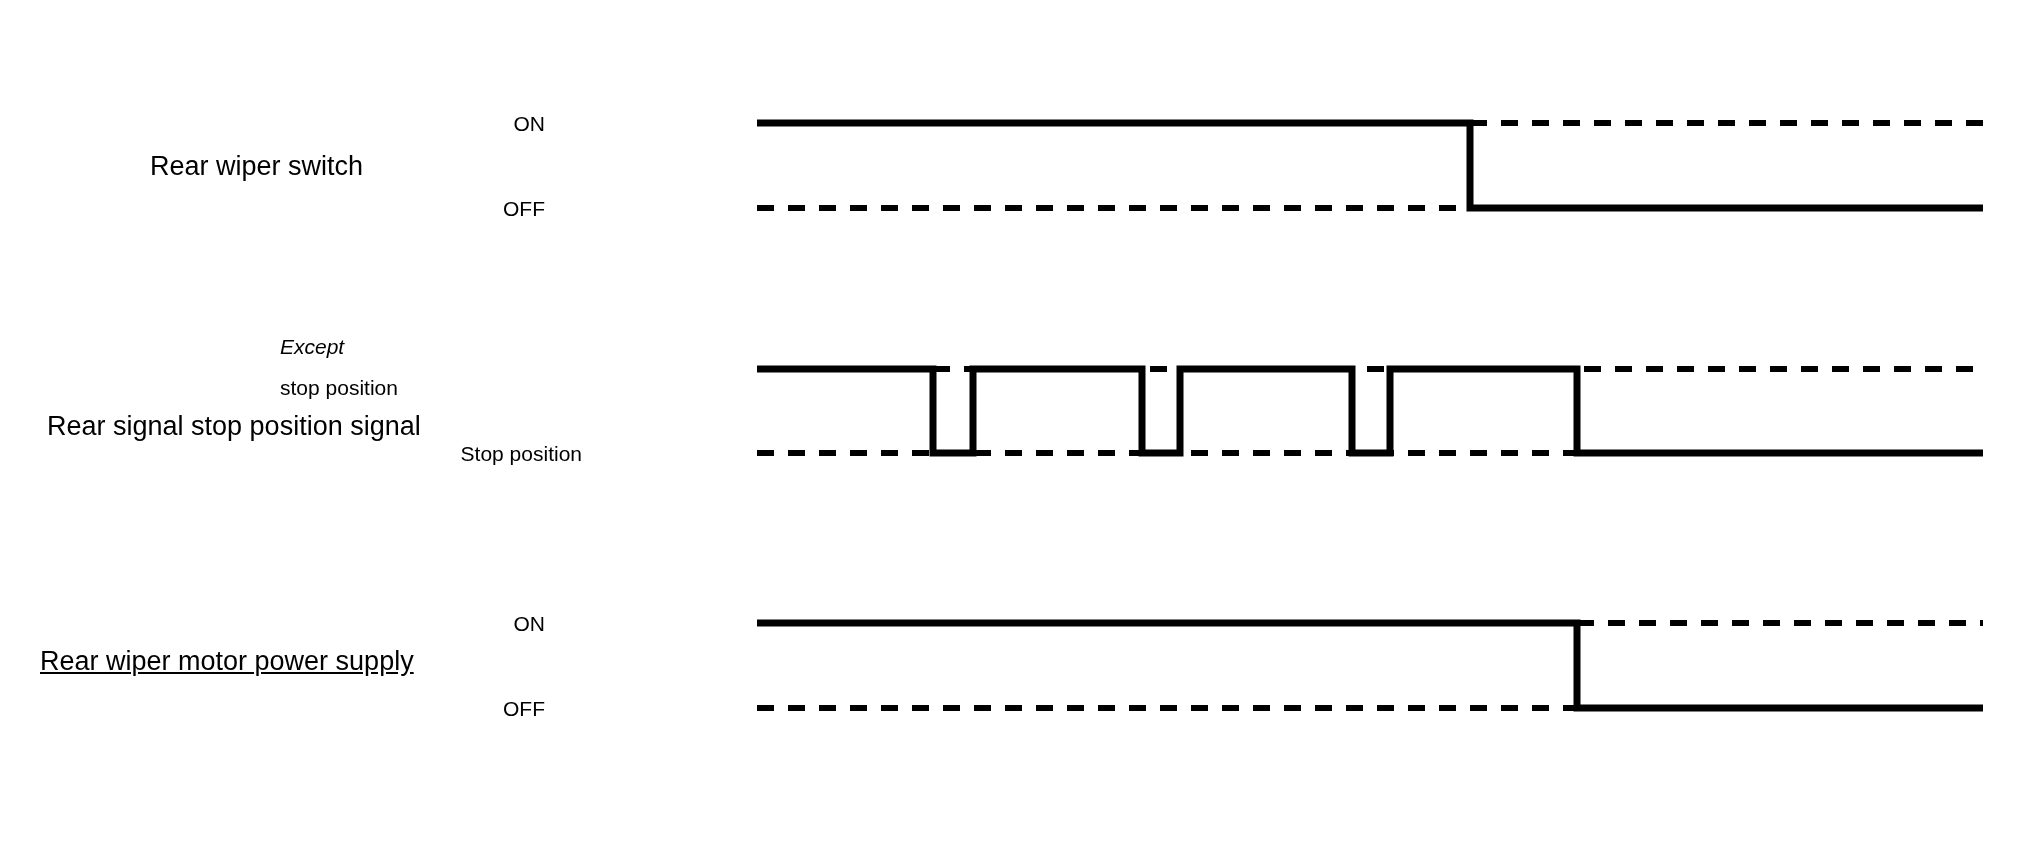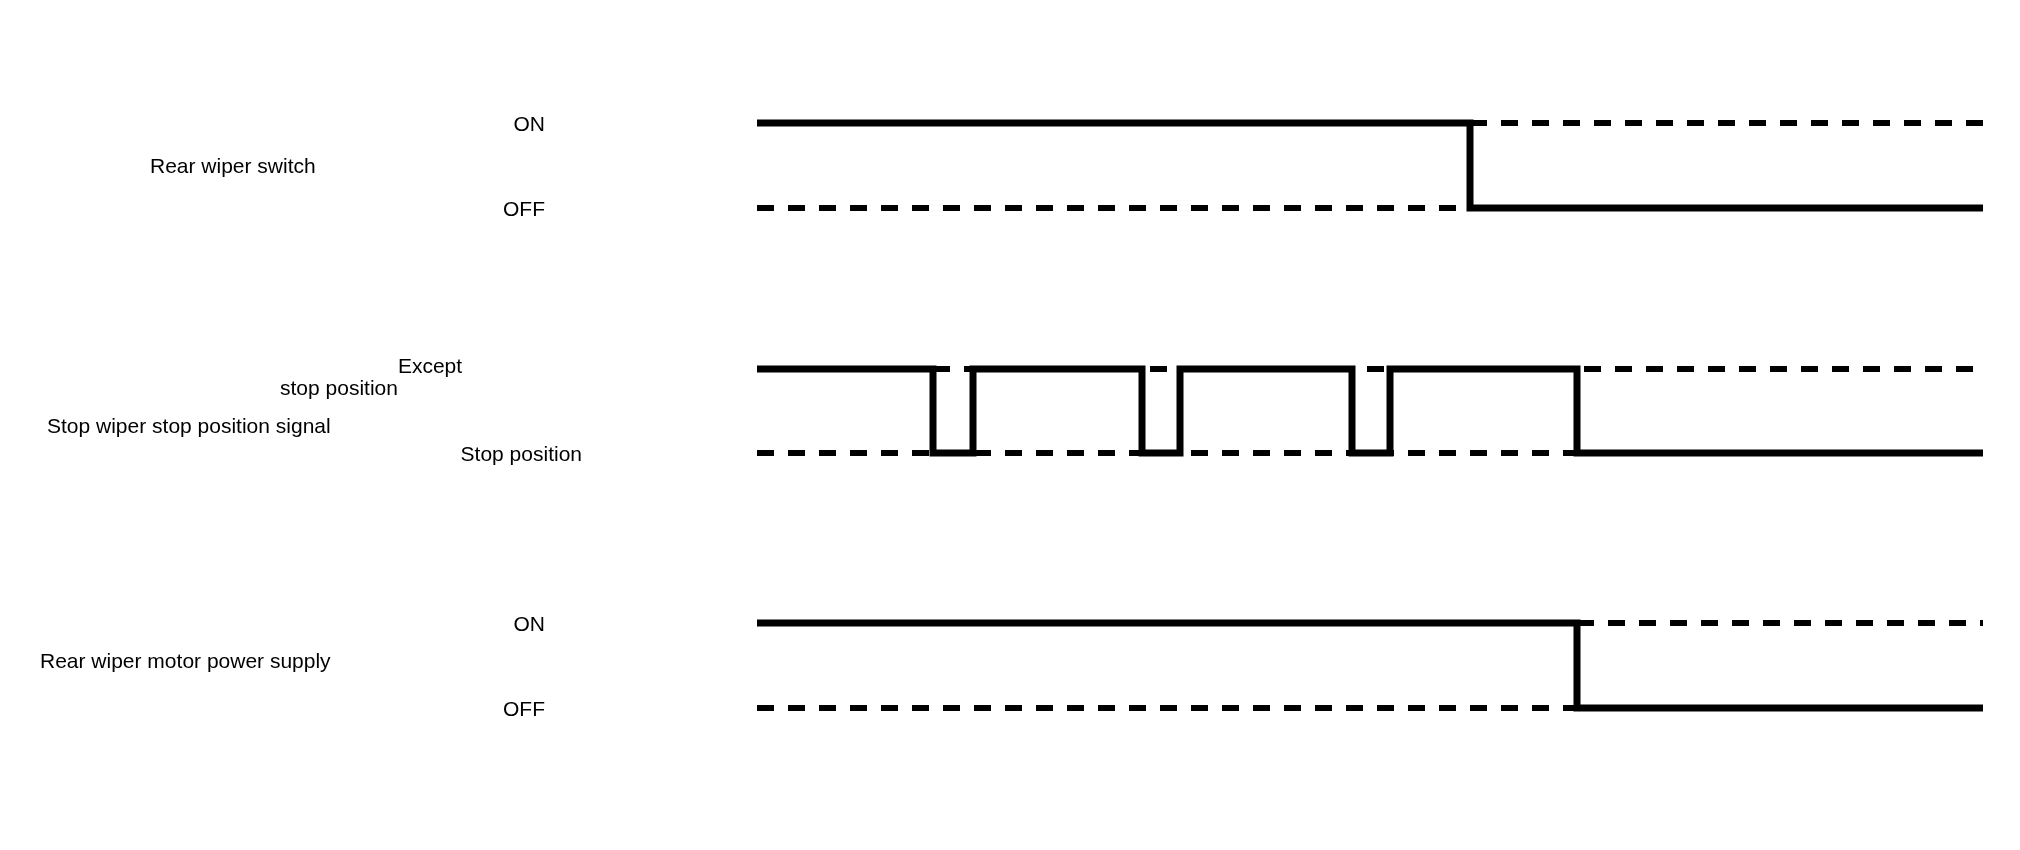--- a/index.html
+++ b/index.html
@@ -13,21 +13,21 @@
   }
   #canvas {
     position: relative;
     width: 2020px;
     height: 850px;
     background: #ffffff;
     overflow: hidden;
   }
   .row-label {
     position: absolute;
-    font-size: 21px;
+    font-size: 27px;
     line-height: 32px;
     white-space: nowrap;
     color: #000000;
   }
   .lvl-label {
     position: absolute;
     font-size: 21px;
     line-height: 32px;
     white-space: nowrap;
     text-align: right;
@@ -61,26 +61,26 @@
 </style>
 </head>
 <body>
 
 <div id="canvas">
 
   <div class="row-label" style="left:150px; top:150px;">Rear wiper switch</div>
   <div class="lvl-label" style="left:480px; top:108px; width:65px;">ON</div>
   <div class="lvl-label" style="left:470px; top:193px; width:75px;">OFF</div>
 
-  <div class="row-label" style="left:47px; top:410px;">Stop wiper stop position signal</div>
-  <div class="lvl-label two-line" style="left:280px; top:349px; width:300px; text-align:center;">Except</div>
+  <div class="row-label" style="left:47px; top:410px;">Rear signal stop position signal</div>
+  <div class="lvl-label two-line" style="left:280px; top:330px; width:300px; text-align:left;font-style:italic;">Except</div>
   <div class="lvl-label two-line" style="left:280px; top:371px; width:300px; text-align:left;">stop position</div>
   <div class="lvl-label" style="left:280px; top:438px; width:302px;">Stop position</div>
 
-  <div class="row-label" style="left:40px; top:645px;">Rear wiper motor power supply</div>
+  <div class="row-label" style="left:40px; top:645px;text-decoration:underline;">Rear wiper motor power supply</div>
   <div class="lvl-label" style="left:480px; top:608px; width:65px;">ON</div>
   <div class="lvl-label" style="left:470px; top:693px; width:75px;">OFF</div>
 
   <svg class="wave" viewBox="0 0 2020 850" preserveAspectRatio="none">
 
     <path class="dashed" d="M 1470 123 L 1983 123"></path>
     <path class="dashed" d="M 757 208 L 1470 208"></path>
     <path class="solid" d="M 757 123 L 1470 123 L 1470 208 L 1983 208"></path>
 
     <path class="dashed" d="M 933 369 L 1983 369"></path>

